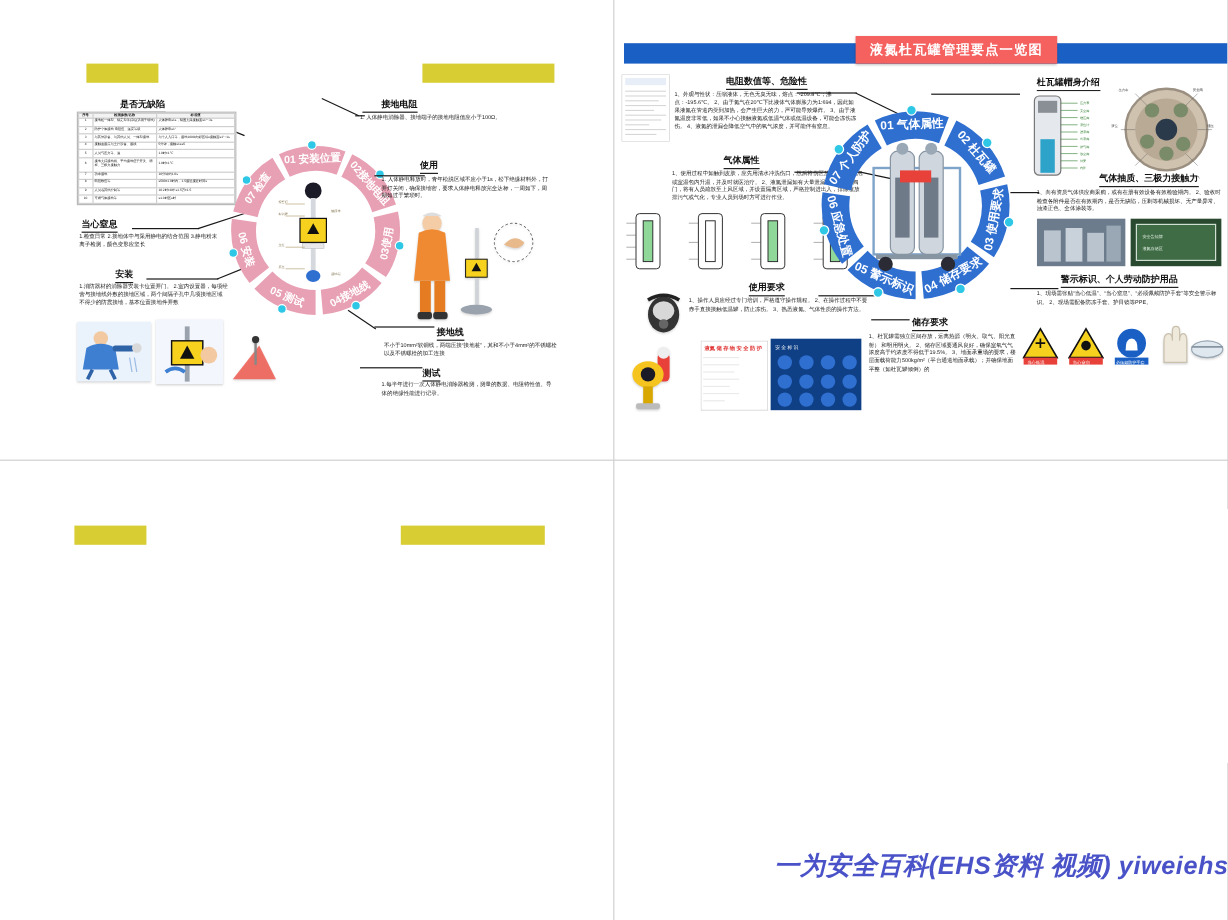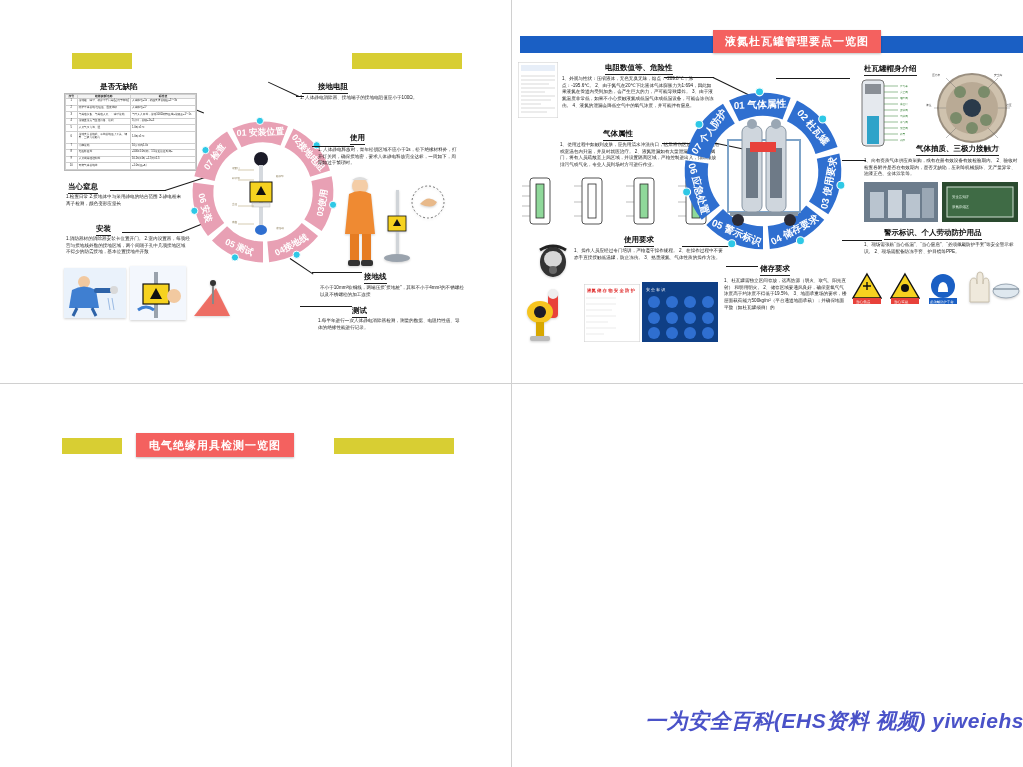--- a/index.html
+++ b/index.html
@@ -506,21 +506,20 @@
     <div class="leader" style="left:214px; top:266px; width:32px;"></div>
   </div>
 
   <div class="panel" id="panel-3">
 
     <div class="title-bar" id="p3-title-bar" style="position:absolute;left:62px;top:49px;width:392px;height:26px;display:flex;align-items:center;">
       <div class="title-band-left" style="width:60px;"></div>
       <div style="flex:1"></div>
       <div class="title-band-right" style="width:120px;"></div>
     </div>
-    <div class="title-chip" style="position:absolute;left:136px;top:49px;width:158px;height:24px;font-size:11px;">电气绝缘用具检测一览图</div>
 
     <div id="p3-grid"></div>
 
   </div>
 
   <div class="panel" id="panel-4"></div>
 
   <div id="watermark">一为安全百科(EHS资料 视频) yiweiehs.cn</div>
 </div>
 

